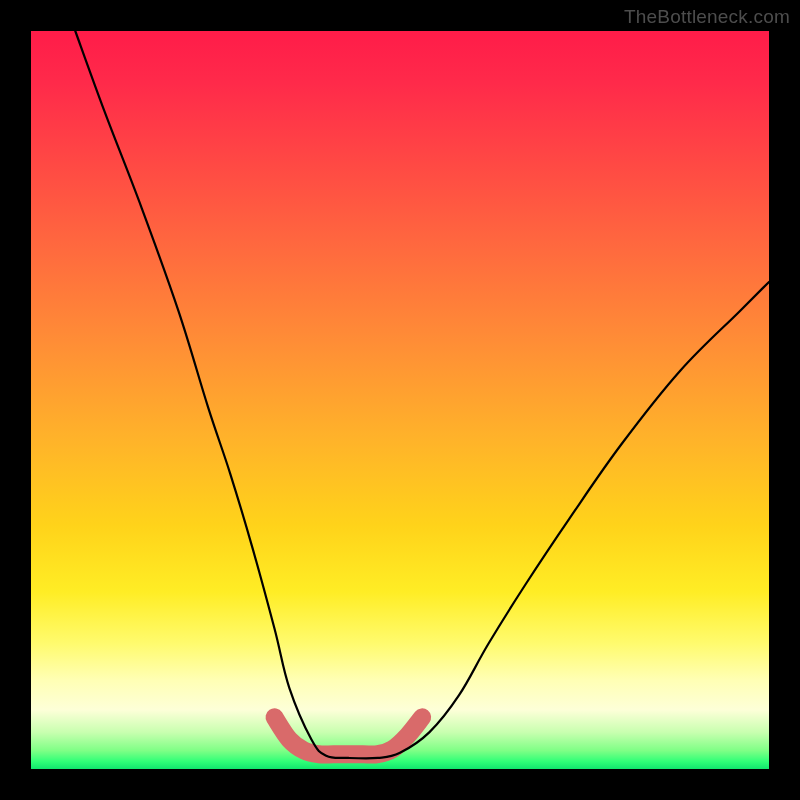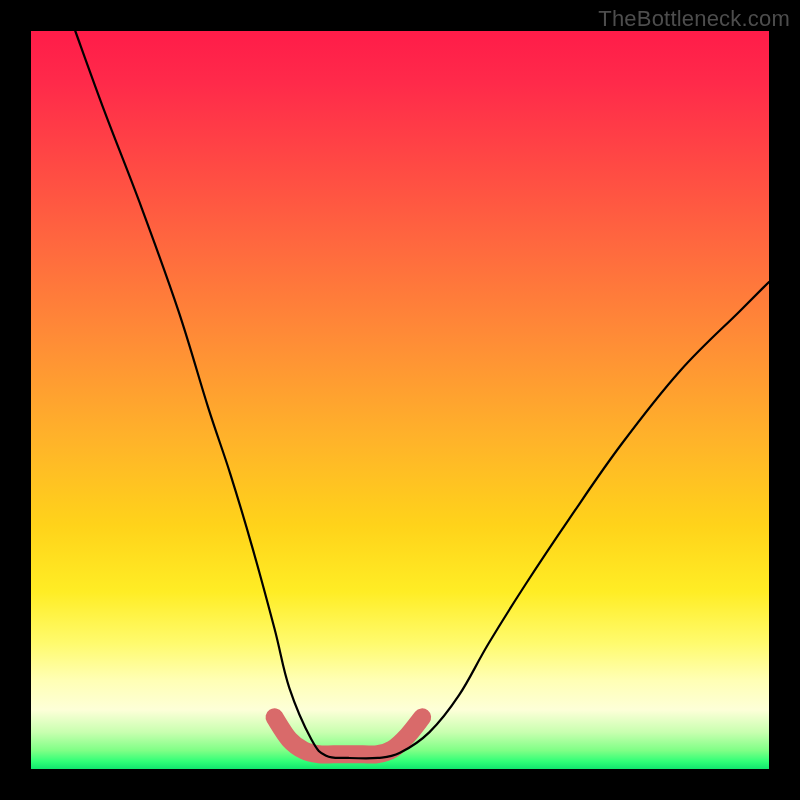--- a/index.html
+++ b/index.html
@@ -43,21 +43,21 @@
       #7fff86 97.5%,
       #2fff77 99%,
       #11e66d 100%
     );
   }
   .watermark {
     position: absolute;
     top: 6px;
     right: 10px;
     color: #4d4d4d;
-    font-size: 22px;
+    font-size: 19px;
     font-weight: 400;
     letter-spacing: 0.2px;
     user-select: none;
   }
   svg.curve {
     position: absolute;
     left: 0;
     top: 0;
     width: 738px;
     height: 738px;

